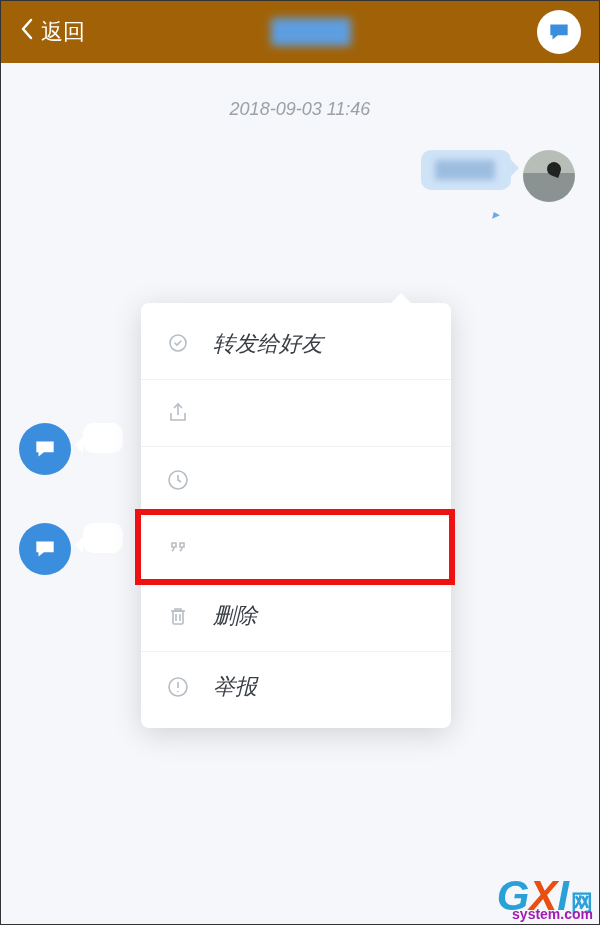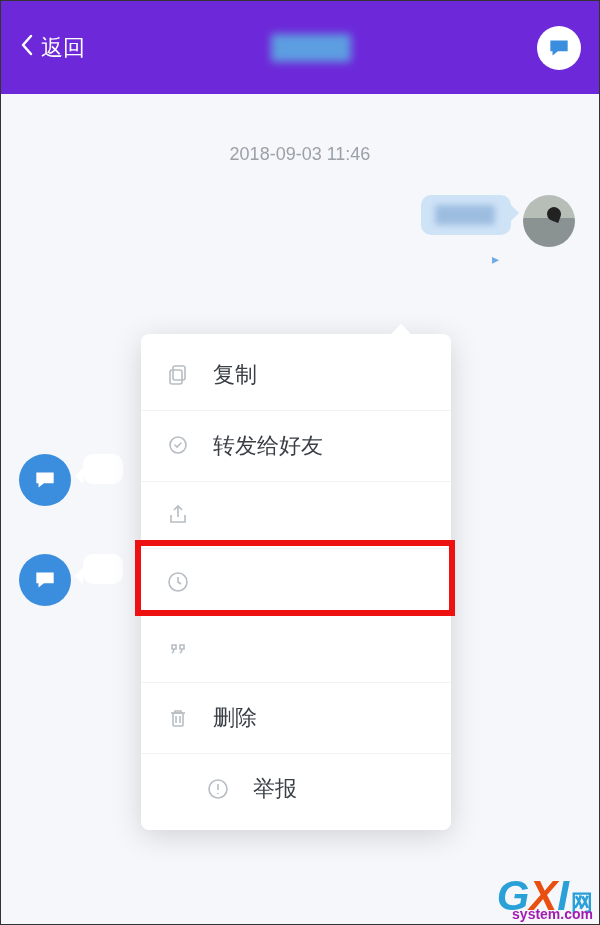--- a/index.html
+++ b/index.html
@@ -6,22 +6,22 @@
   body {
     width: 600px;
     height: 925px;
     font-family: -apple-system, "PingFang SC", "Microsoft YaHei", sans-serif;
     background: #f5f7fa;
     position: relative;
     overflow: hidden;
     border: 1px solid #333;
   }
   .header {
-    height: 93px;
-    background: #6d28d9;
+    height: 62px;
+    background: #a16207;
     display: flex;
     align-items: center;
     justify-content: space-between;
     padding: 4px 18px;
     color: #fff;
   }
   .back-btn {
     display: flex; align-items: center;
     font-size: 22px;
     color: #fff;
@@ -33,23 +33,24 @@
     filter: blur(4px);
     border-radius: 2px;
   }
   .header-right {
     width: 44px; height: 44px;
     background: #fff;
     border-radius: 50%;
     display:flex; align-items:center; justify-content:center;
   }
   .chat-area {
-    padding-top: 50px;
+    padding-top: 36px;
     position: relative;
     height: calc(100% - 75px);
+    font-style: italic;
   }
   .timestamp {
     text-align: center;
     color: #9aa1a9;
     font-size: 18px;
     margin-bottom: 30px;
   }
   .msg-out {
     display: flex;
     justify-content: flex-end;
@@ -152,21 +153,21 @@
     border-top:0;
   }
   .menu-item{
     display:flex; align-items:center;
     padding: 20px 24px;
     font-size: 22px;
     color:#3a3f45;
     gap: 22px;
     border-bottom: 1px solid #f0f2f4;
   }
-  .menu-item:last-child{border-bottom:none;margin-left:40px;}
+  .menu-item:last-child{border-bottom:none;}
   .menu-icon{
     width:26px; height:26px;
     display:flex;align-items:center;justify-content:center;
     color:#b7bdc4;
     flex-shrink:0;
   }
   .menu-icon svg{width:24px;height:24px;stroke:#b7bdc4;fill:none;stroke-width:1.6;}
 
   .highlight-box{
     position:absolute;
@@ -237,29 +238,20 @@
           </svg>
       </div>
       <div class="bubble-in"></div>
     </div>
   </div>
 
   <div class="menu">
     <div class="menu-item">
       <span class="menu-icon">
         <svg viewBox="0 0 24 24">
-            <rect x="7" y="3" width="12" height="14" rx="2"></rect>
-            <rect x="4" y="7" width="12" height="14" rx="2"></rect>
-          </svg>
-      </span>
-      <span>复制</span>
-    </div>
-    <div class="menu-item">
-      <span class="menu-icon">
-        <svg viewBox="0 0 24 24">
             <circle cx="12" cy="11" r="8"></circle>
             <path d="M9 11l2 2 4-4" stroke-linecap="round"></path>
           </svg>
       </span>
       <span>转发给好友</span>
     </div>
     <div class="menu-item">
       <span class="menu-icon">
         <svg viewBox="0 0 24 24">
             <path d="M5 12v7h14v-7"></path>

